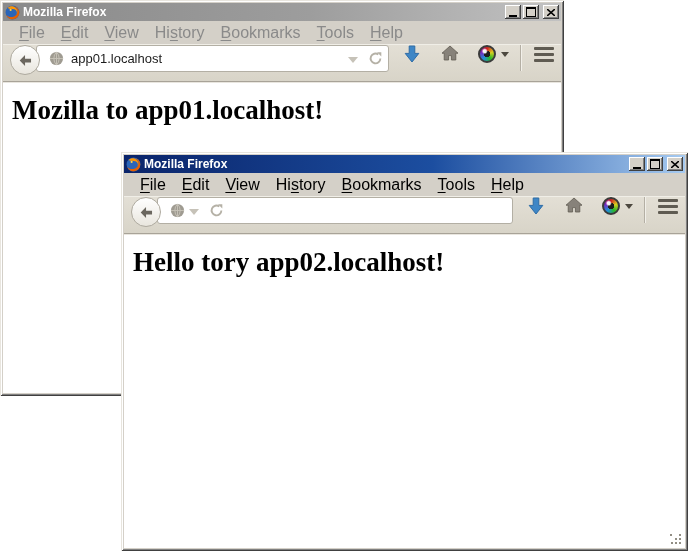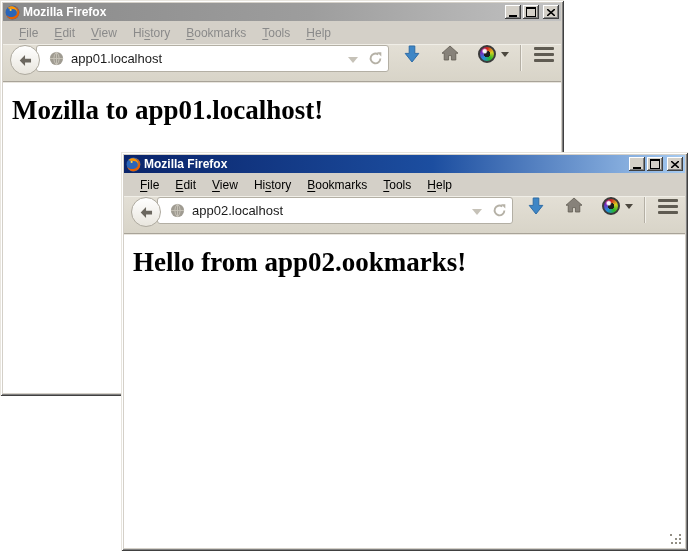--- a/index.html
+++ b/index.html
@@ -48,21 +48,21 @@
   .win-btn.close{margin-left:4px;}
   .glyph-min{width:8px;height:2px;background:#000;margin-top:7px;}
   .glyph-max{width:8px;height:7px;border:1px solid #000;border-top-width:2px;}
 
   
   .menubar{
     height:23px;flex:0 0 23px;
     display:flex;align-items:center;
     padding-left:8px;
     background:#d4d0c8;
-    font-size:12px;color:#000;
+    font-size:16px;color:#000;
   }
   .menu-item{padding:2px 8px;white-space:nowrap;}
   .window.inactive .menu-item{color:#8a8a8a;}
   .menu-item u{text-underline-offset:2px;}
 
   
   .toolbar{
     height:38px;flex:0 0 38px;
     display:flex;align-items:flex-start;
     padding:0 7px;
@@ -262,21 +262,20 @@
     <span class="back-btn">
       <svg viewBox="0 0 16 16" width="15" height="15">
           <path d="M7.5 2.2 1.8 8l5.7 5.8V10h6.4V6H7.5z" fill="#6b675f"></path>
         </svg>
     </span>
     <span class="urlbar">
       <svg viewBox="0 0 16 16" width="15" height="15">
           <circle cx="8" cy="8" r="7" fill="#9f9b91"></circle>
           <path d="M1 8h14M8 1a10 10 0 0 1 0 14M8 1a10 10 0 0 0 0 14M8 1v14" stroke="#c6c2b8" stroke-width="1" fill="none"></path>
         </svg>
-      <span class="url-text">app02.localhost</span>
       <span class="url-dropdown"></span>
       <span class="reload-btn">
         <svg viewBox="0 0 16 16" width="15" height="15">
             <path d="M13.2 8A5.2 5.2 0 1 1 11 3.7" stroke="#b5b1a6" stroke-width="2" fill="none"></path>
             <path d="M9.6 1.2h4.6v4.6z" fill="#b5b1a6"></path>
           </svg>
       </span>
     </span>
     <span class="tb-btn dl-btn">
       <svg viewBox="0 0 16 18" width="16" height="18">
@@ -294,16 +293,16 @@
     </span>
     <span class="tb-sep"></span>
     <span class="hamburger">
       <span></span>
         <span></span>
         <span></span>
     </span>
   </div>
 
   <div class="content">
-    <h1>Hello from app02.ookmarks!</h1>
+    <h1>Hello tory app02.localhost!</h1>
     <span class="grip"></span>
   </div>
 </div>
 
 </body></html>

